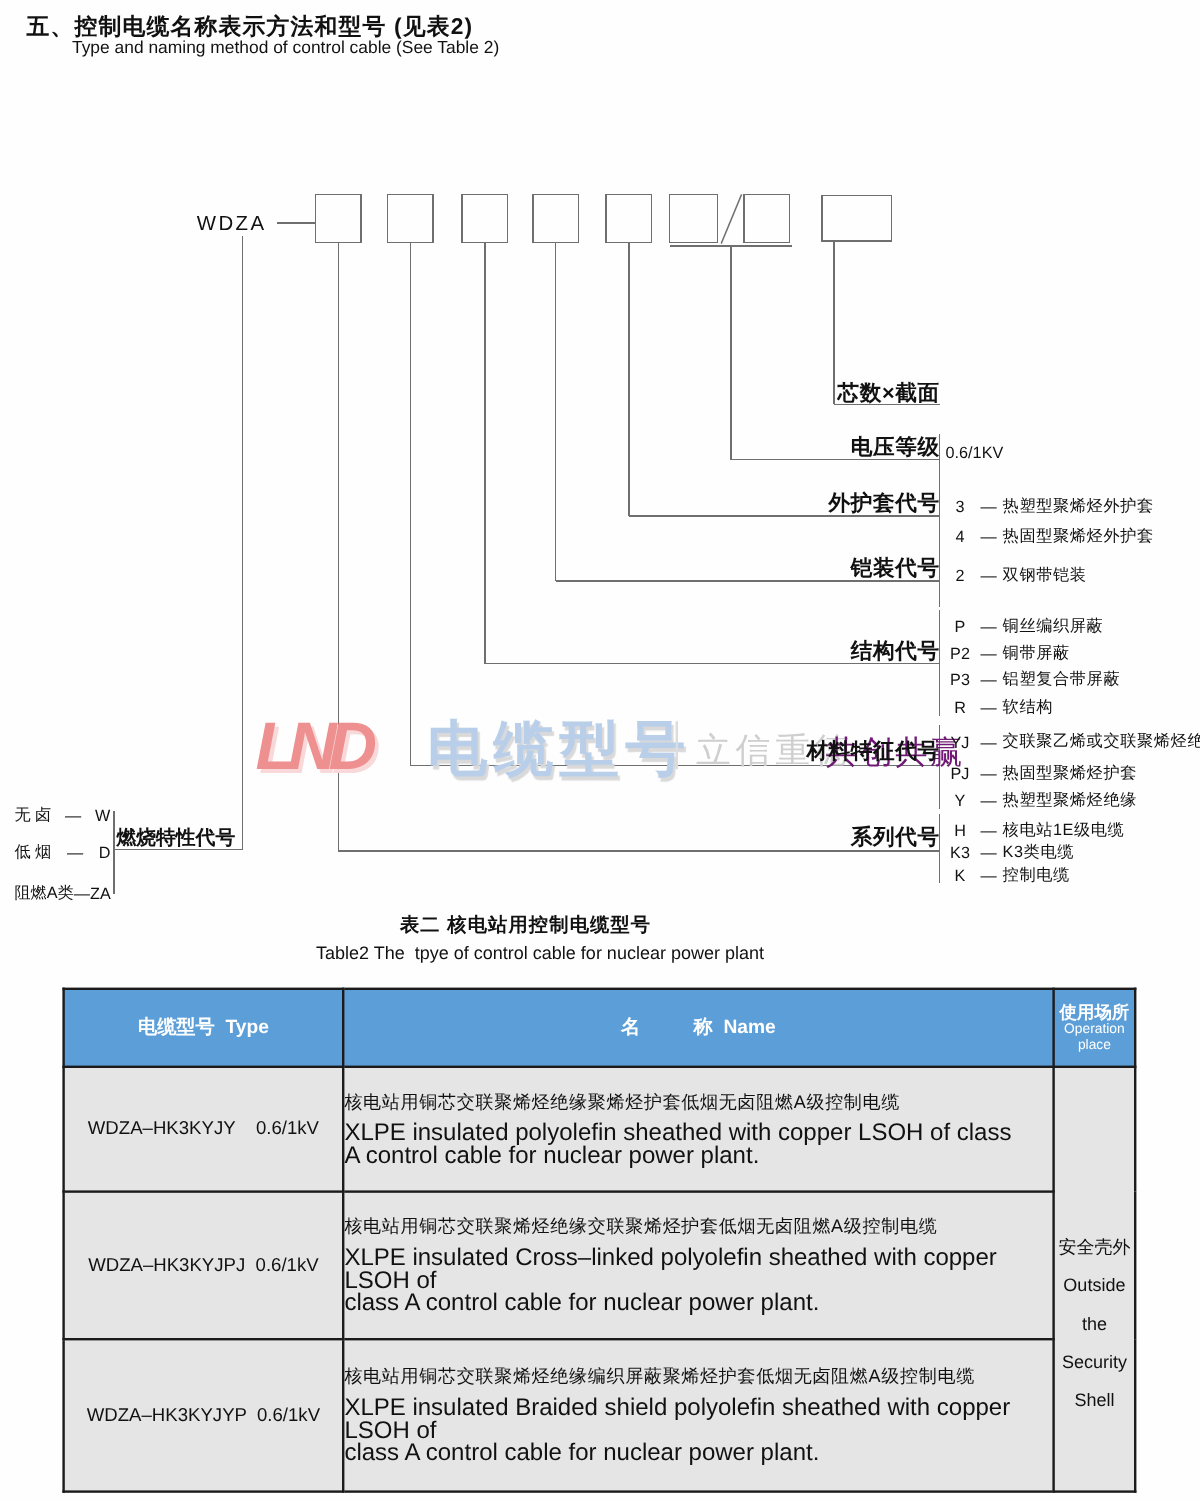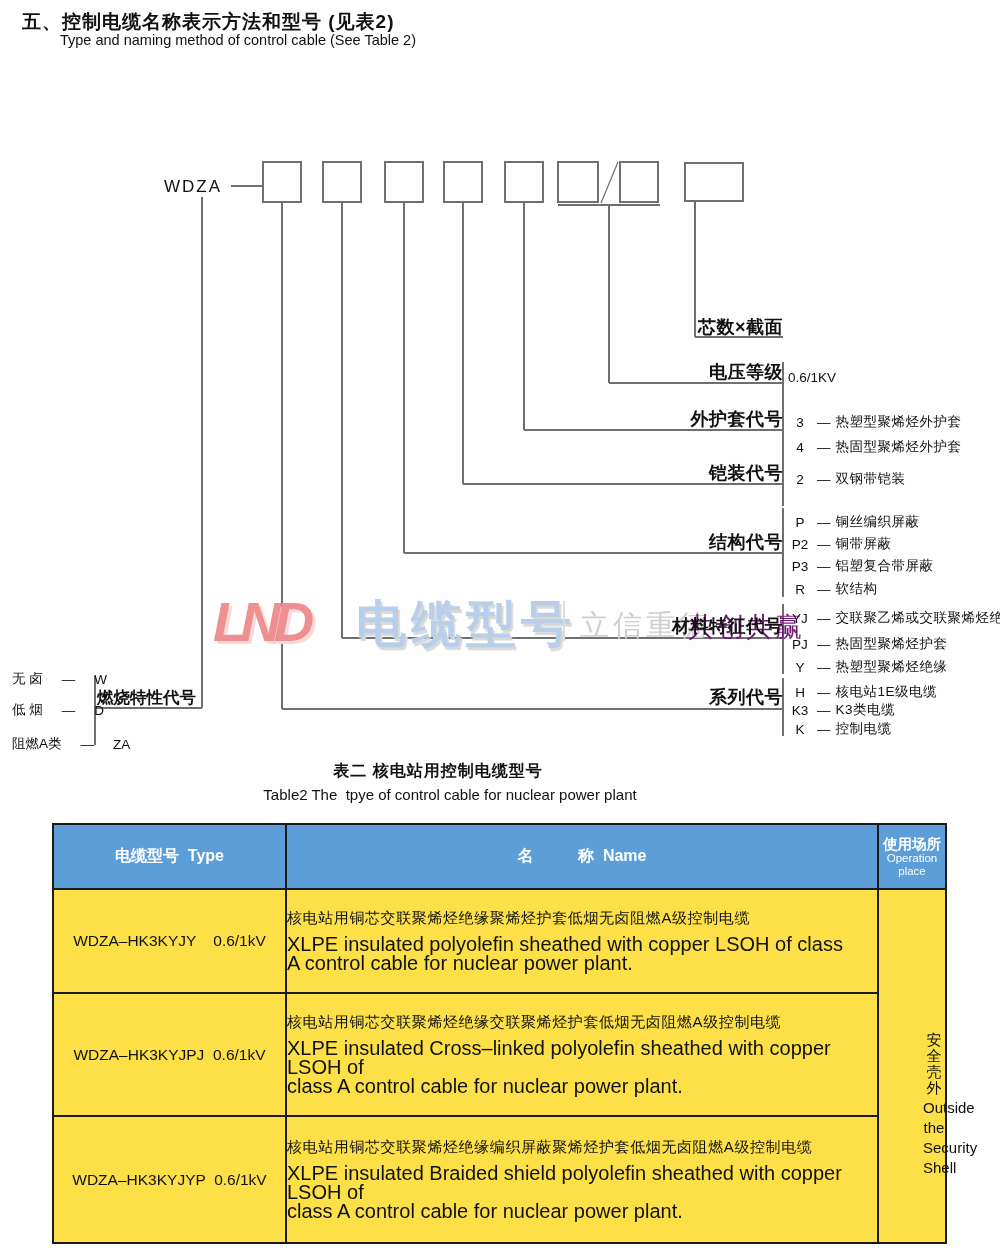--- a/index.html
+++ b/index.html
@@ -24,51 +24,51 @@
   .llabel{position:absolute;left:97px;top:687px;font-size:16.5px;font-weight:bold;white-space:nowrap;z-index:3;}
 
   
   .opt{position:absolute;left:788px;font-size:13.5px;white-space:nowrap;z-index:3;display:flex;align-items:center;}
   .opt-code{display:inline-block;min-width:24px;text-align:center;}
   .opt-dash{margin:0 5px;}
   .opt-desc{letter-spacing:0.5px;}
   .voltage{position:absolute;left:788px;top:370px;font-size:13.5px;z-index:3;white-space:pre;}
 
   
-  .lopt{position:absolute;left:12px;width:80px;font-size:13.5px;display:flex;justify-content:space-between;align-items:center;z-index:3;white-space:pre;gap:19px;}
+  .lopt{position:absolute;left:12px;width:80px;font-size:13.5px;display:flex;justify-content:space-between;align-items:center;z-index:3;white-space:pre;}
 
   
   .wm{z-index:2;white-space:nowrap;}
   .wm-logo{position:absolute;left:213px;top:589px;font-size:56px;font-weight:900;font-style:italic;
            letter-spacing:-7px;color:#ee9090;text-shadow:3px 3px 0 #f8d8d8;}
   .wm-company{position:absolute;left:356px;top:591px;font-size:50px;font-weight:bold;letter-spacing:5px;
            color:#b9cfe9;text-shadow:2px 3px 1px #d9d9d9;}
   .wm-sep{position:absolute;left:563px;top:601px;width:2px;height:40px;background:#dcdcdc;}
   .wm-slogan{position:absolute;left:580px;top:606px;font-size:29px;color:#cfcfcf;letter-spacing:4px;}
   .wm-slogan2{position:absolute;left:688px;top:609px;font-size:27px;color:#701a75;letter-spacing:2px;}
 
   
   .tbl-title-zh{position:absolute;left:0;top:761px;width:876px;text-align:center;font-size:16px;font-weight:bold;letter-spacing:1px;z-index:3;white-space:pre;}
   .tbl-title-en{position:absolute;left:0;top:786px;width:900px;text-align:center;font-size:15px;z-index:3;white-space:pre;}
 
   
   .tbl{position:absolute;left:52px;top:823px;width:893px;border-collapse:collapse;z-index:3;table-layout:fixed;}
   .tbl th,.tbl td{border:2px solid #1b1b1b;padding:0;}
   .tbl th{background:#5c9fd8;color:#ffffff;font-weight:bold;vertical-align:middle;text-align:center;}
-  .tbl td{background:#fde047;vertical-align:middle;}
+  .tbl td{background:#e5e5e5;vertical-align:middle;}
   .th-main{font-size:16px;white-space:pre;}
   .th-place-zh{font-size:14.5px;line-height:16px;font-family:Liberation Serif, serif;}
   .th-place-en{font-size:11.5px;line-height:13px;font-weight:normal;}
   .type-cell{text-align:center;font-size:15.5px;white-space:pre;}
   .name-cell{padding:8px 8px 8px 8px;}
   .name-zh{font-size:15px;letter-spacing:0.6px;white-space:nowrap;margin-bottom:7px;}
   .name-en{font-size:20px;line-height:19px;white-space:pre-line;}
   .place-cell{text-align:center;}
   .place-inner{padding-top:76px;}
-  .place-inner div{font-size:15px;line-height:16px;margin:4px 0;padding-left:44px;}
+  .place-inner div{font-size:15px;line-height:16px;margin:16px 0;}
 </style>
 </head>
 <body>
 
 <div class="page">
 
   <div class="h1">五、控制电缆名称表示方法和型号 (见表2)</div>
   <div class="h2">Type and naming method of control cable (See Table 2)</div>
 
 

